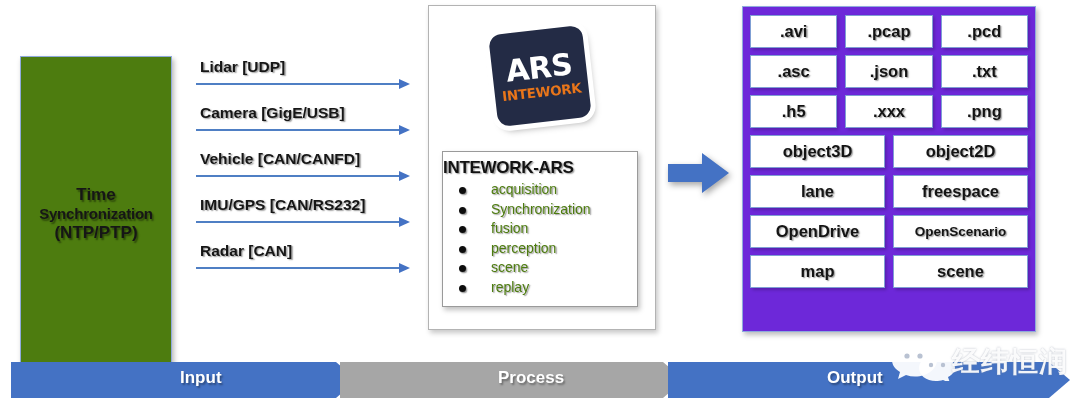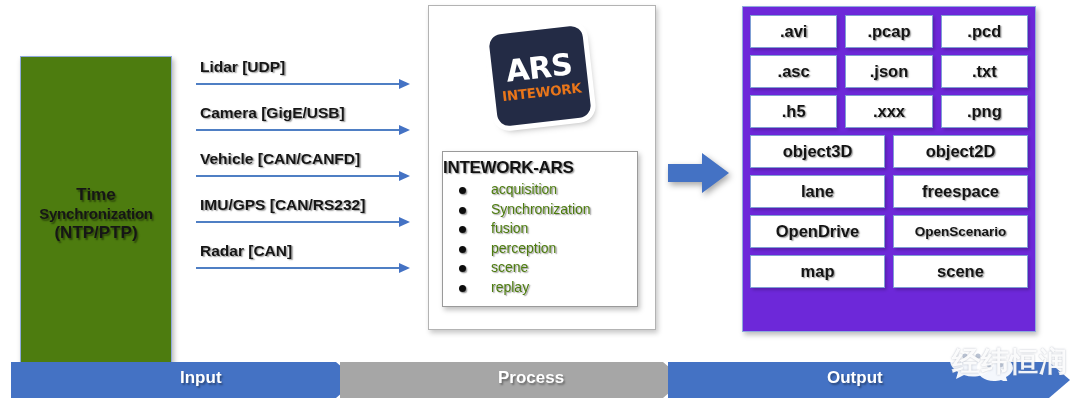--- a/index.html
+++ b/index.html
@@ -236,21 +236,20 @@
   .lbl-process { left: 498px; top: 10px; }
   .lbl-output  { left: 827px; top: 10px; }
 
   
   .watermark {
     position: absolute;
     left: 890px;
     top: 341px;
     width: 185px;
     height: 44px;
-    text-align: center;
   }
   .wm-text {
     position: absolute;
     left: 62px;
     top: 2px;
     font-size: 28px;
     font-weight: bold;
     color: rgba(255,255,255,0.92);
     font-family: "DejaVu Sans", sans-serif;
     letter-spacing: 1px;

